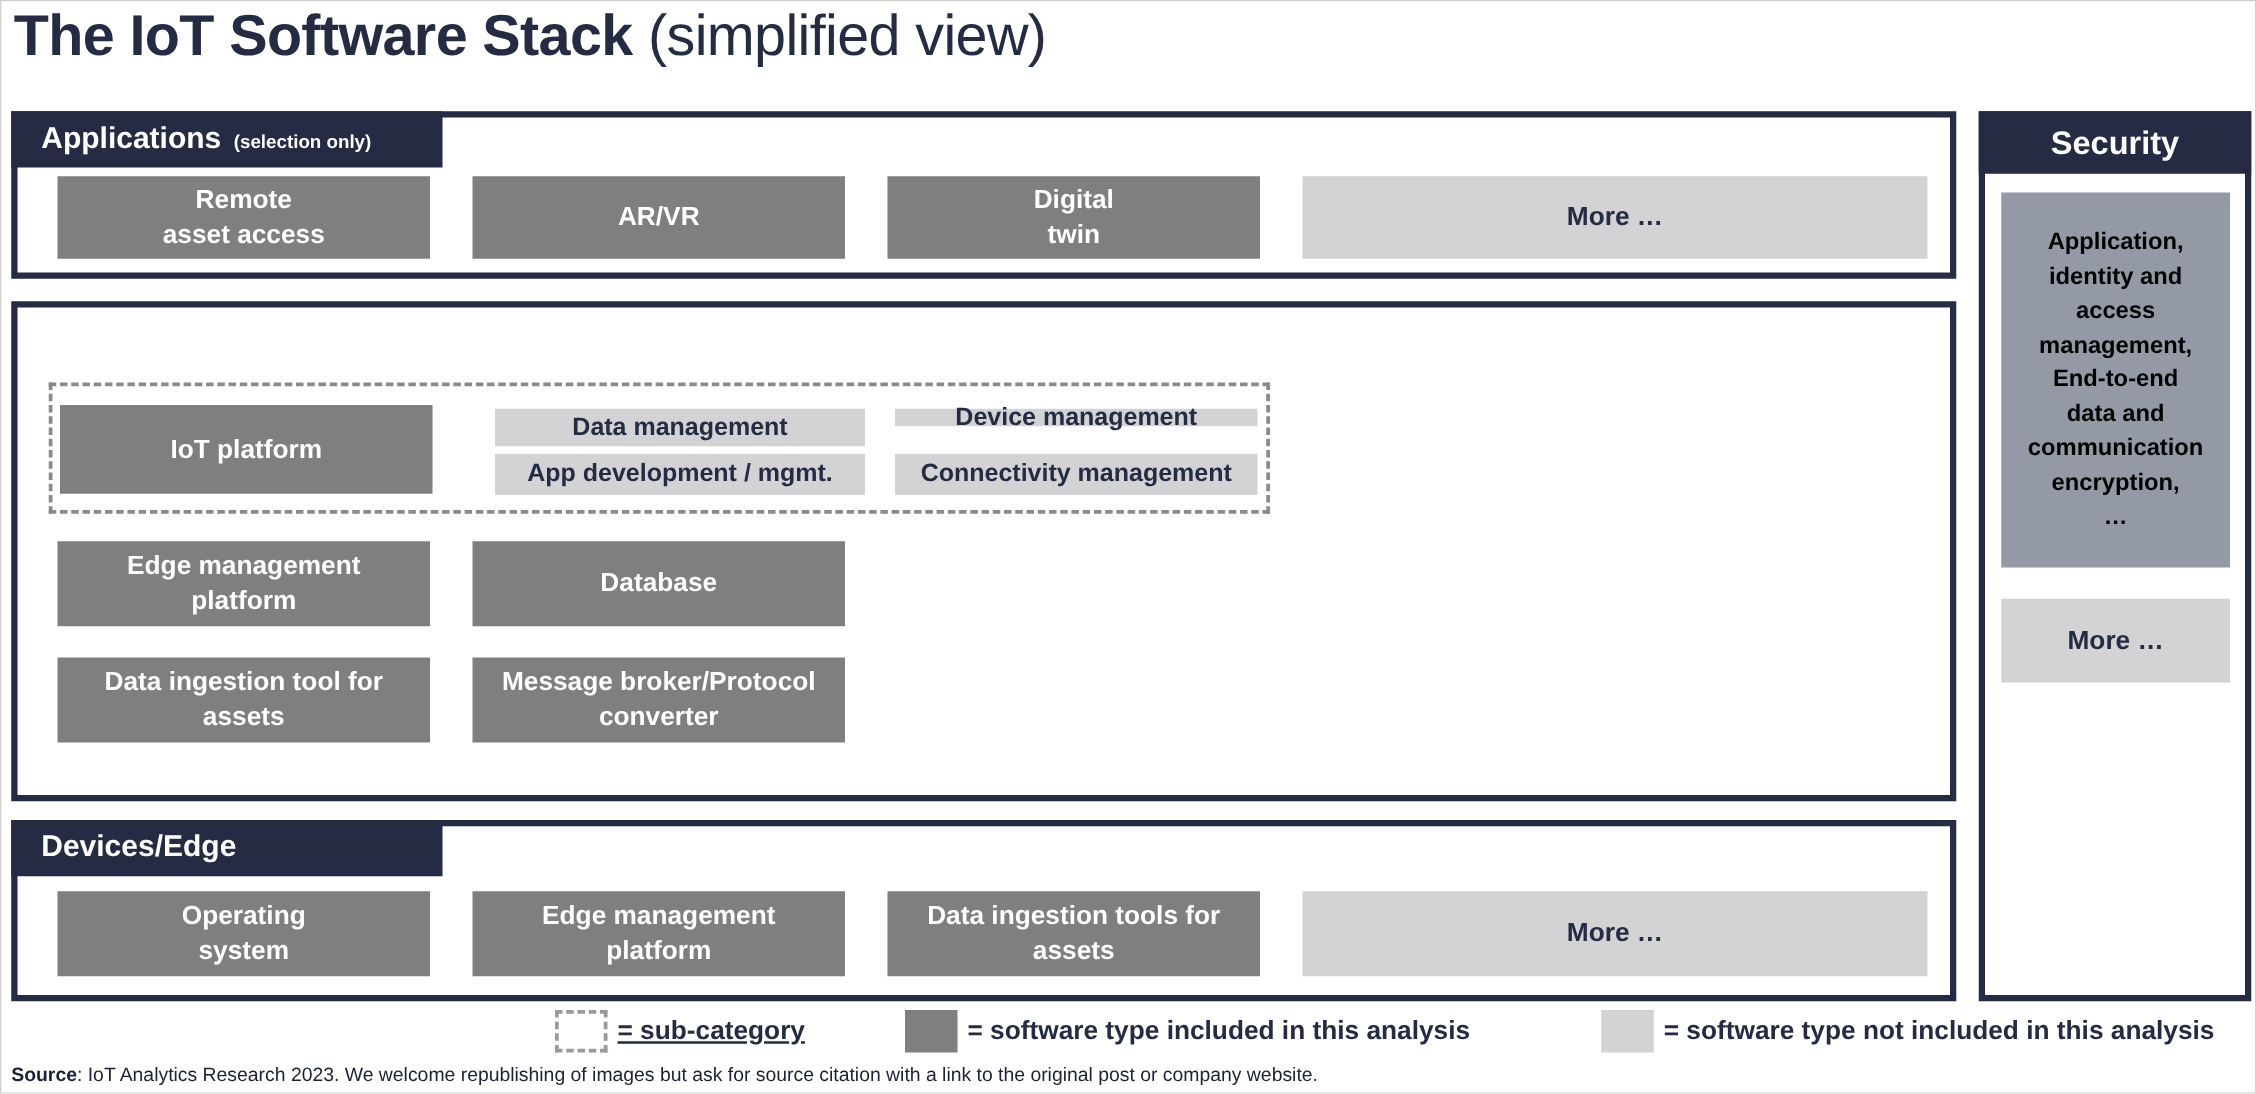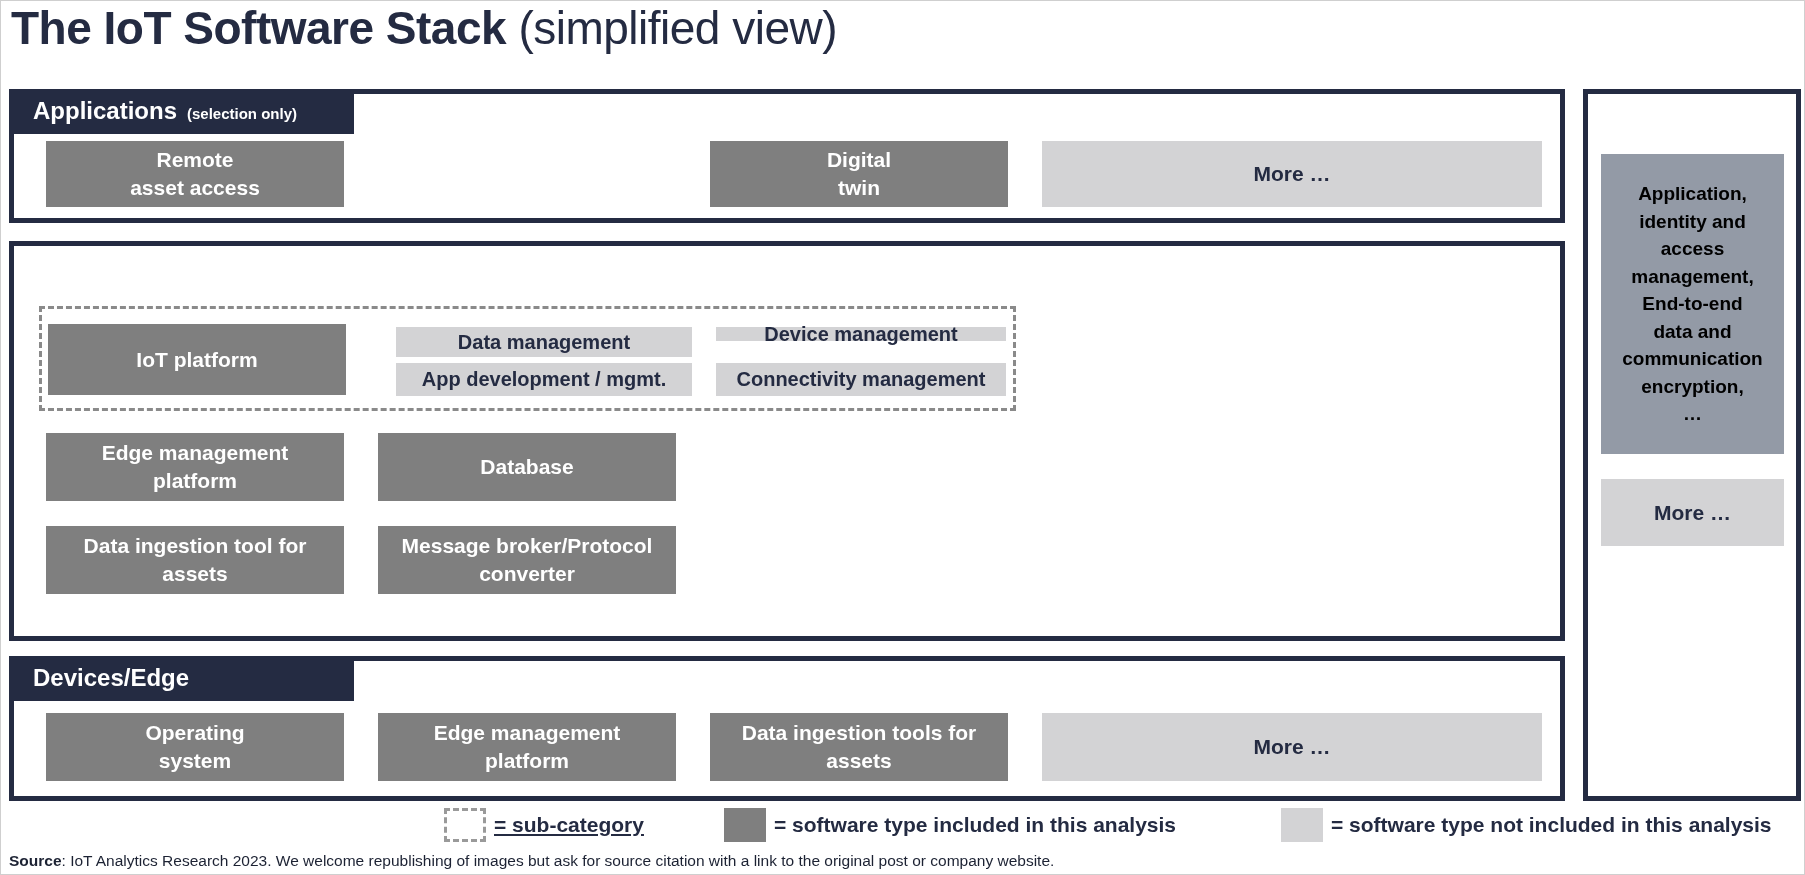--- a/index.html
+++ b/index.html
@@ -108,20 +108,21 @@
     <span class="t-main">The IoT Software Stack</span><span class="t-suffix"> (simplified view)</span>
   </h1>
 
   <div class="section" style="left:8px;top:88px;width:1556px;height:134px;">
     <div class="tab">
       <span class="big">Applications</span>
       <span class="small">(selection only)</span>
     </div>
     <div class="box dark fs-box" style="left:32px;top:47px;width:298px;height:66px;">Remote
 asset access</div>
+    <div class="box dark fs-box" style="left:364px;top:47px;width:298px;height:66px;">AR/VR</div>
     <div class="box dark fs-box" style="left:696px;top:47px;width:298px;height:66px;">Digital
 twin</div>
     <div class="box light fs-box" style="left:1028px;top:47px;width:500px;height:66px;">More …</div>
   </div>
 
   <div class="section" style="left:8px;top:240px;width:1556px;height:400px;">
 
     <div class="dashed-group">
       <div class="box dark fs-box" style="left:6px;top:15px;width:298px;height:71px;">IoT platform</div>
       <div class="box light fs-sub" style="left:354px;top:18px;width:296px;height:30px;">Data management</div>
@@ -146,20 +147,23 @@
     <div class="box dark fs-box" style="left:32px;top:52px;width:298px;height:68px;">Operating
 system</div>
     <div class="box dark fs-box" style="left:364px;top:52px;width:298px;height:68px;">Edge management
 platform</div>
     <div class="box dark fs-box" style="left:696px;top:52px;width:298px;height:68px;">Data ingestion tools for
 assets</div>
     <div class="box light fs-box" style="left:1028px;top:52px;width:500px;height:68px;">More …</div>
   </div>
 
   <div class="section" style="left:1582px;top:88px;width:218px;height:712px;">
+    <div class="sec-header">
+      <span>Security</span>
+    </div>
     <div class="sec-box">Application,
 identity and
 access
 management,
 End-to-end
 data and
 communication
 encryption,
 …</div>
     <div class="box light sec-more">More …</div>

